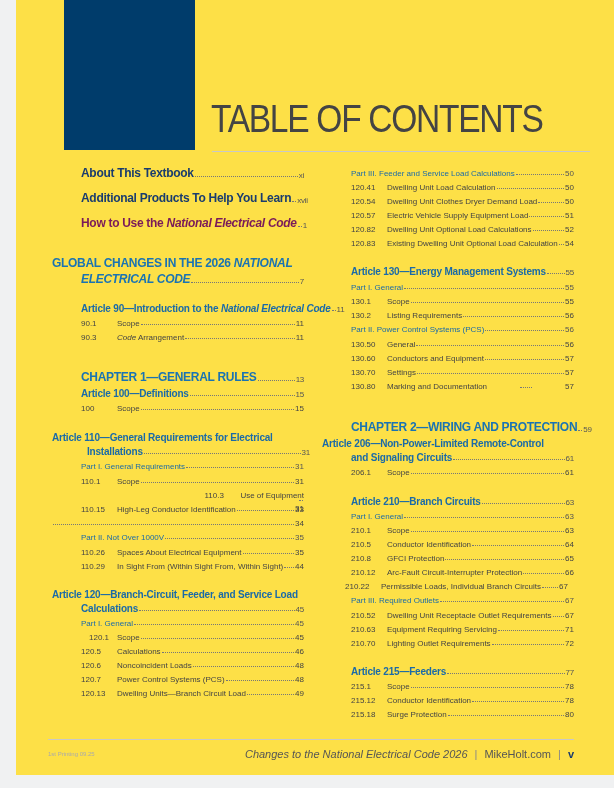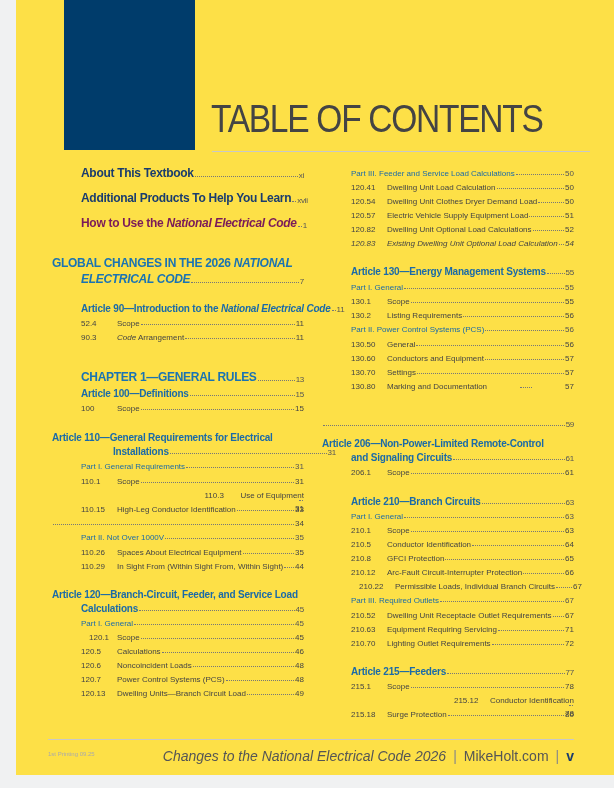--- a/index.html
+++ b/index.html
@@ -19,21 +19,21 @@
   .chapter .pg{font-weight:normal;font-size:8px;color:#555;}
   .article{font-weight:bold;font-size:10px;color:#1a6aa8;letter-spacing:-0.2px;}
   .article .pg{font-weight:normal;font-size:8px;color:#555;}
   .part{font-size:8px;color:#1a6aa8;}
   .part .pg{color:#555;}
   .sec{font-size:8px;color:#444;}
   .sec .num{display:inline-block;width:36px;}
   .wrapline{position:absolute;white-space:nowrap;}
   .footer-rule{position:absolute;left:48px;top:739px;width:526px;height:1px;background:#c8c8c8;}
   .footer-left{position:absolute;left:48px;top:751px;font-size:6px;color:#aaa;}
-  .footer-right{position:absolute;right:40px;top:748px;font-size:14px;color:#555;white-space:nowrap;display:flex;align-items:center;}
+  .footer-right{position:absolute;right:40px;top:748px;font-size:11px;color:#555;white-space:nowrap;display:flex;align-items:center;}
   .footer-right .book{font-style:italic;}
   .footer-right .sep{margin:0 7px;color:#888;}
   .footer-right .pnum{font-weight:bold;color:#1a3c6e;}
   i{font-style:italic;}
 </style>
 </head>
 <body>
 
 <div class="page">
   <div class="blue-block"></div>
@@ -64,21 +64,21 @@
       <span class="dots"></span>
       <span class="pg">7</span>
   </div>
 
   <div class="entry article" style="left:52px;top:303px;width:252px;justify-content:space-between;">
     <span class="lbl"><span>Article 90—Introduction to the </span><i>National Electrical Code</i></span>
       <span class="dots"></span>
       <span class="pg">11</span>
   </div>
   <div class="entry sec" style="left:52px;top:319px;width:252px;">
-    <span class="lbl"><span class="num">52.4</span><span>Scope</span></span>
+    <span class="lbl"><span class="num">90.1</span><span>Scope</span></span>
       <span class="dots"></span>
       <span class="pg">11</span>
   </div>
   <div class="entry sec" style="left:52px;top:333px;width:252px;">
     <span class="lbl"><span class="num">90.3</span><i>Code</i><span> Arrangement</span></span>
       <span class="dots"></span>
       <span class="pg">11</span>
   </div>
 
   <div class="entry chapter" style="left:52px;top:370px;width:252px;">
@@ -91,21 +91,21 @@
       <span class="dots"></span>
       <span class="pg">15</span>
   </div>
   <div class="entry sec" style="left:52px;top:404px;width:252px;">
     <span class="lbl"><span class="num">100</span><span>Scope</span></span>
       <span class="dots"></span>
       <span class="pg">15</span>
   </div>
 
   <div class="wrapline article" style="left:52px;top:432px;">Article 110—General Requirements for Electrical</div>
-  <div class="entry article" style="left:60px;top:446px;width:252px;padding-left:24px;">
+  <div class="entry article" style="left:34px;top:446px;width:252px;padding-left:24px;">
     <span class="lbl">Installations</span>
       <span class="dots"></span>
       <span class="pg">31</span>
   </div>
   <div class="entry part" style="left:52px;top:462px;width:252px;">
     <span class="lbl">Part I. General Requirements</span>
       <span class="dots"></span>
       <span class="pg">31</span>
   </div>
   <div class="entry sec" style="left:52px;top:477px;width:252px;">
@@ -200,21 +200,21 @@
   <div class="entry sec" style="left:322px;top:211px;width:252px;">
     <span class="lbl"><span class="num">120.57</span><span>Electric Vehicle Supply Equipment Load</span></span>
       <span class="dots"></span>
       <span class="pg">51</span>
   </div>
   <div class="entry sec" style="left:322px;top:225px;width:252px;">
     <span class="lbl"><span class="num">120.82</span><span>Dwelling Unit Optional Load Calculations</span></span>
       <span class="dots"></span>
       <span class="pg">52</span>
   </div>
-  <div class="entry sec" style="left:322px;top:239px;width:252px;font-style:italic;">
+  <div class="entry sec" style="left:322px;top:239px;width:252px;">
     <span class="lbl"><span class="num">120.83</span><span>Existing Dwelling Unit Optional Load Calculation</span></span>
       <span class="dots"></span>
       <span class="pg">54</span>
   </div>
 
   <div class="entry article" style="left:322px;top:266px;width:252px;">
     <span class="lbl">Article 130—Energy Management Systems</span>
       <span class="dots"></span>
       <span class="pg">55</span>
   </div>
@@ -253,20 +253,21 @@
       <span class="dots"></span>
       <span class="pg">57</span>
   </div>
   <div class="entry sec" style="left:322px;top:382px;width:252px;gap:32px;">
     <span class="lbl"><span class="num">130.80</span><span>Marking and Documentation</span></span>
       <span class="dots"></span>
       <span class="pg">57</span>
   </div>
 
   <div class="entry chapter" style="left:322px;top:420px;width:252px;">
+    <span class="lbl">CHAPTER 2—WIRING AND PROTECTION</span>
       <span class="dots"></span>
       <span class="pg">59</span>
   </div>
   <div class="wrapline article" style="left:322px;top:438px;">Article 206—Non-Power-Limited Remote-Control</div>
   <div class="entry article" style="left:322px;top:452px;width:252px;">
     <span class="lbl">and Signaling Circuits</span>
       <span class="dots"></span>
       <span class="pg">61</span>
   </div>
   <div class="entry sec" style="left:322px;top:468px;width:252px;">
@@ -298,21 +299,21 @@
   <div class="entry sec" style="left:322px;top:554px;width:252px;">
     <span class="lbl"><span class="num">210.8</span><span>GFCI Protection</span></span>
       <span class="dots"></span>
       <span class="pg">65</span>
   </div>
   <div class="entry sec" style="left:322px;top:568px;width:252px;">
     <span class="lbl"><span class="num">210.12</span><span>Arc-Fault Circuit-Interrupter Protection</span></span>
       <span class="dots"></span>
       <span class="pg">66</span>
   </div>
-  <div class="entry sec" style="left:330px;top:582px;width:252px;">
+  <div class="entry sec" style="left:316px;top:582px;width:252px;">
     <span class="lbl"><span class="num">210.22</span><span>Permissible Loads, Individual Branch Circuits</span></span>
       <span class="dots"></span>
       <span class="pg">67</span>
   </div>
   <div class="entry part" style="left:322px;top:596px;width:252px;">
     <span class="lbl">Part III. Required Outlets</span>
       <span class="dots"></span>
       <span class="pg">67</span>
   </div>
   <div class="entry sec" style="left:322px;top:611px;width:252px;">
@@ -334,21 +335,21 @@
   <div class="entry article" style="left:322px;top:666px;width:252px;text-align:center;">
     <span class="lbl">Article 215—Feeders</span>
       <span class="dots"></span>
       <span class="pg">77</span>
   </div>
   <div class="entry sec" style="left:322px;top:682px;width:252px;">
     <span class="lbl"><span class="num">215.1</span><span>Scope</span></span>
       <span class="dots"></span>
       <span class="pg">78</span>
   </div>
-  <div class="entry sec" style="left:322px;top:696px;width:252px;flex-direction:column;">
+  <div class="entry sec" style="left:322px;top:696px;width:252px;">
     <span class="lbl"><span class="num">215.12</span><span>Conductor Identification</span></span>
       <span class="dots"></span>
       <span class="pg">78</span>
   </div>
   <div class="entry sec" style="left:322px;top:710px;width:252px;">
     <span class="lbl"><span class="num">215.18</span><span>Surge Protection</span></span>
       <span class="dots"></span>
       <span class="pg">80</span>
   </div>
 </div>

